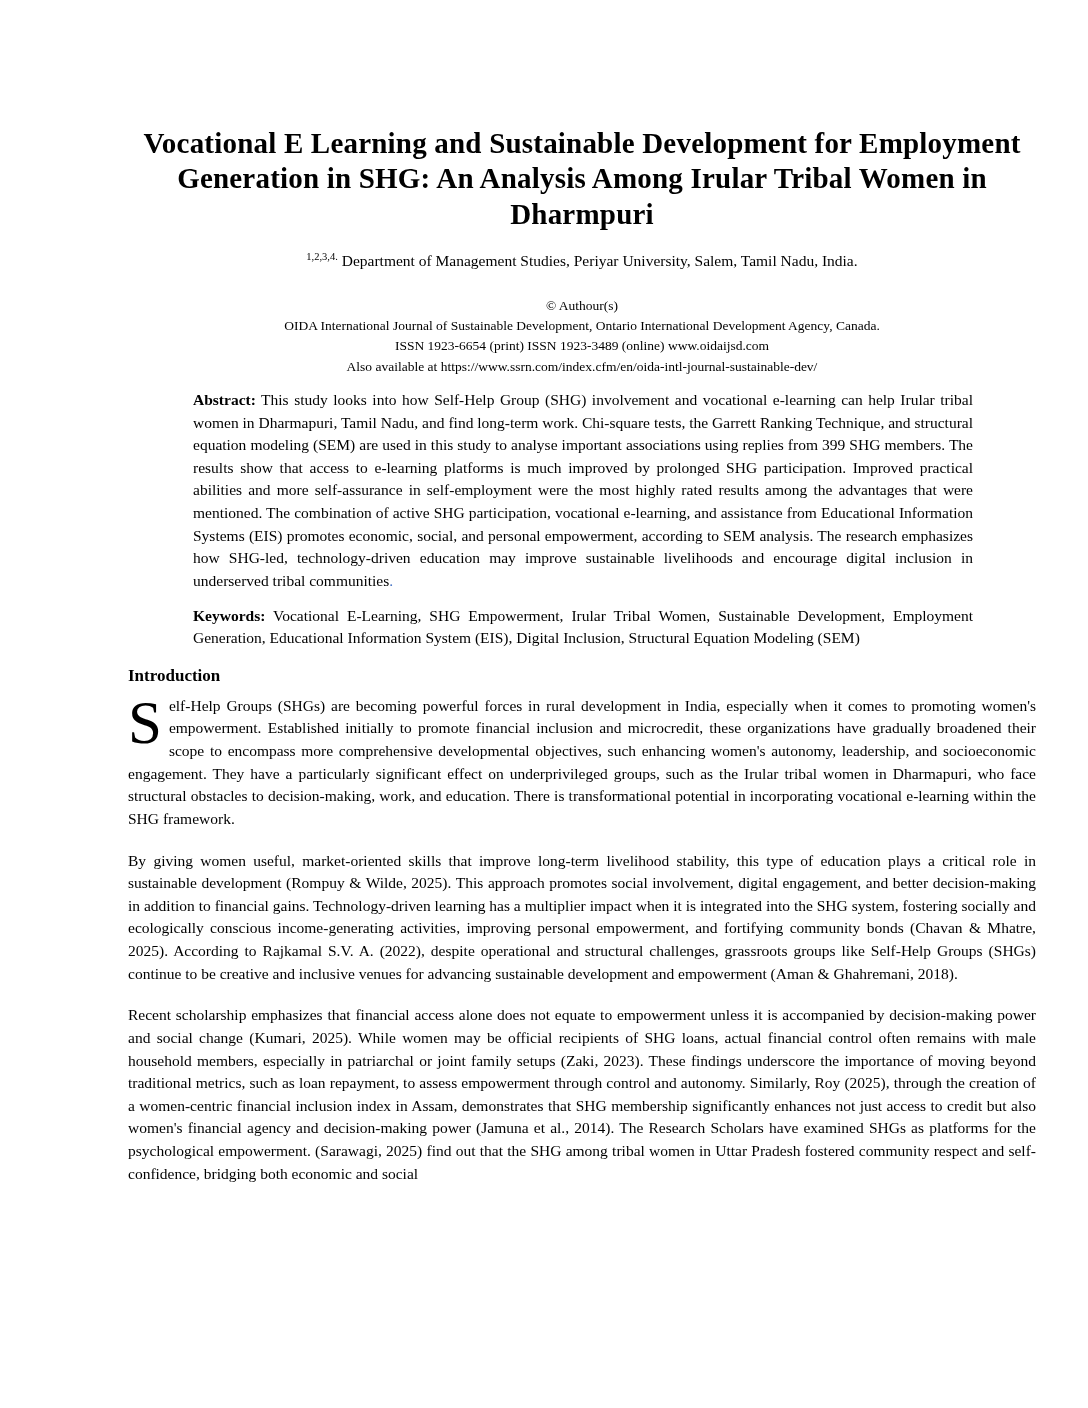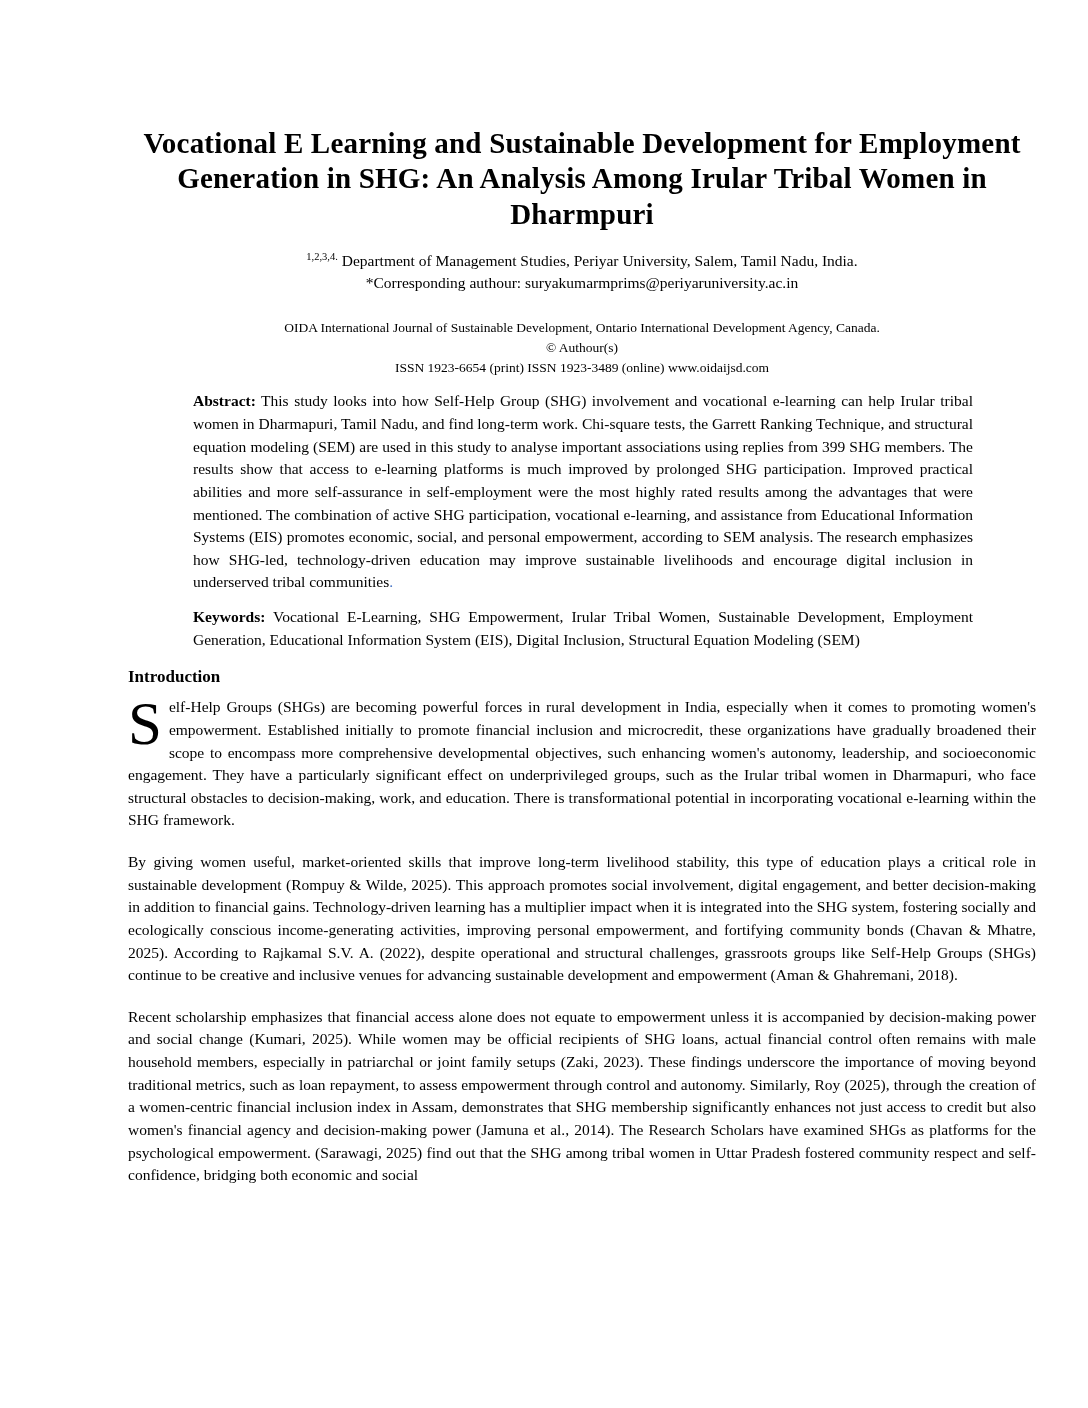--- a/index.html
+++ b/index.html
@@ -73,26 +73,26 @@
 </head>
 <body>
 
 <div class="page">
 
   <h1 class="title">Vocational E Learning and Sustainable Development for Employment Generation in SHG: An Analysis Among Irular Tribal Women in Dharmpuri</h1>
 
 
   <div class="affiliation"><sup>1,2,3,4.</sup><span> Department of Management Studies, Periyar University, Salem, Tamil Nadu, India.</span></div>
 
-  <div class="corresponding">*Corresponding authour: suryakumarmprims@periyaruniversity.ac.in</div>
 
   <div class="imprint">
+    <div>© Authour(s)</div>
     <div>OIDA International Journal of Sustainable Development, Ontario International Development Agency, Canada.</div>
-    <div>© Authour(s)</div>
     <div>ISSN 1923-6654 (print) ISSN 1923-3489 (online) www.oidaijsd.com</div>
+    <div>Also available at https://www.ssrn.com/index.cfm/en/oida-intl-journal-sustainable-dev/</div>
   </div>
 
   <p class="abstract"><b>Abstract:</b><span> This study looks into how Self-Help Group (SHG) involvement and vocational e-learning can help Irular tribal women in Dharmapuri, Tamil Nadu, and find long-term work. Chi-square tests, the Garrett Ranking Technique, and structural equation modeling (SEM) are used in this study to analyse important associations using replies from 399 SHG members. The results show that access to e-learning platforms is much improved by prolonged SHG participation. Improved practical abilities and more self-assurance in self-employment were the most highly rated results among the advantages that were mentioned. The combination of active SHG participation, vocational e-learning, and assistance from Educational Information Systems (EIS) promotes economic, social, and personal empowerment, according to SEM analysis. The research emphasizes how SHG-led, technology-driven education may improve sustainable livelihoods and encourage digital inclusion in underserved tribal communities</span><span class="accent-period">.</span></p>
 
   <p class="keywords"><b>Keywords:</b><span> Vocational E-Learning, SHG Empowerment, Irular Tribal Women, Sustainable Development, Employment Generation, Educational Information System (EIS), Digital Inclusion, Structural Equation Modeling (SEM)</span></p>
 
   <h2 class="section-heading">Introduction</h2>
 
   <p class="body-para"><span class="dropcap">S</span><span>elf-Help Groups (SHGs) are becoming powerful forces in rural development in India, especially when it comes to promoting women's empowerment. Established initially to promote financial inclusion and microcredit, these organizations have gradually broadened their scope to encompass more comprehensive developmental objectives, such enhancing women's autonomy, leadership, and socioeconomic engagement. They have a particularly significant effect on underprivileged groups, such as the Irular tribal women in Dharmapuri, who face structural obstacles to decision-making, work, and education. There is transformational potential in incorporating vocational e-learning within the SHG framework.</span></p>
 

